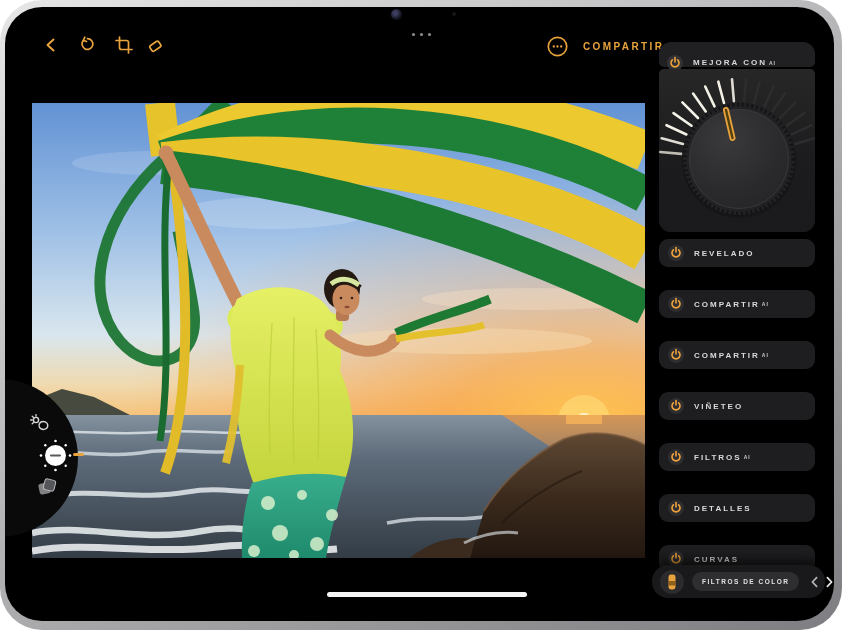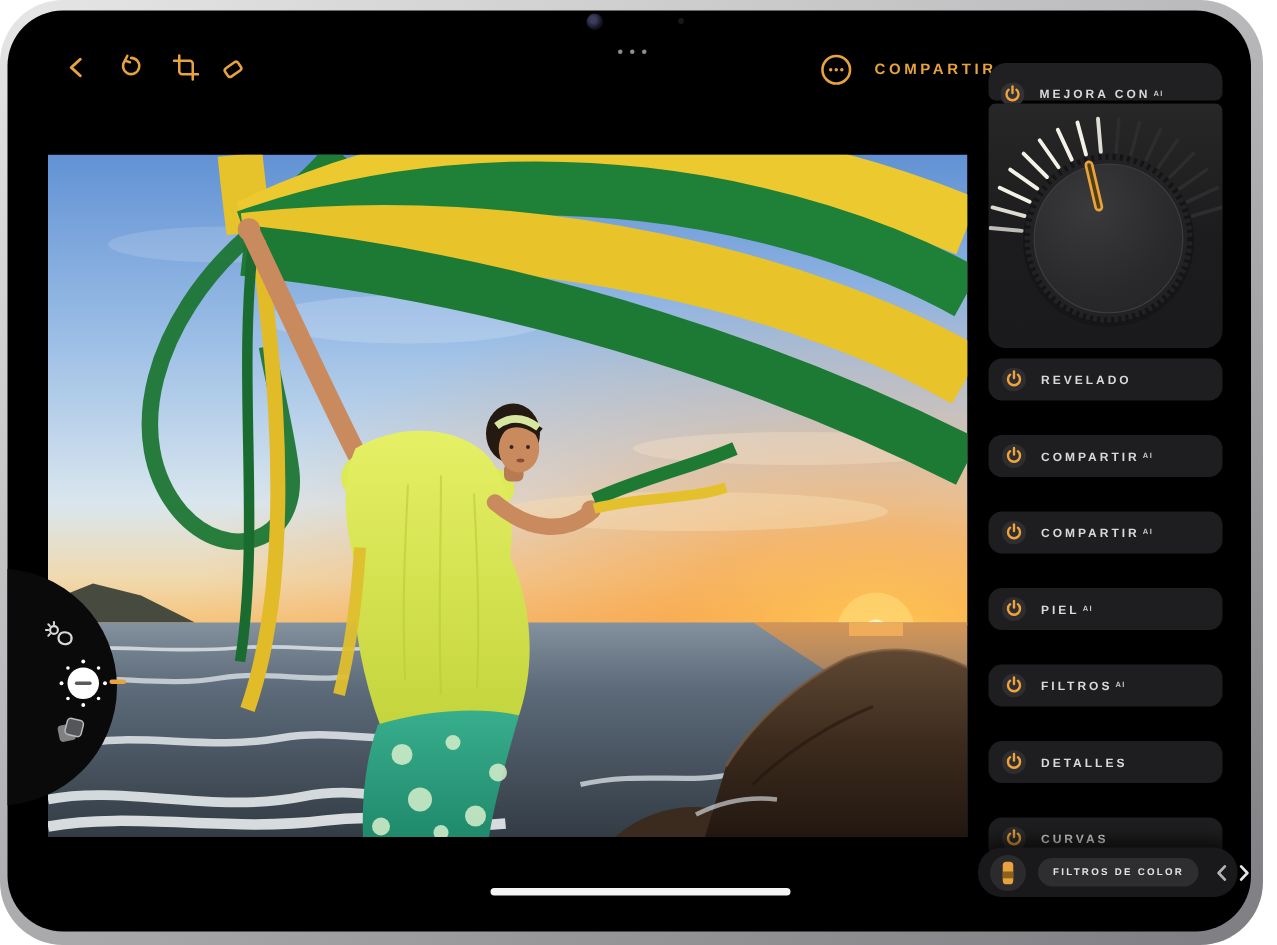--- a/index.html
+++ b/index.html
@@ -358,32 +358,32 @@
       <svg width="16" height="16" viewBox="0 0 16 16">
         <circle cx="8" cy="8" r="8" fill="#2e2e30"></circle>
         <path d="M10.6 4.8 a4 4 0 1 1 -5.2 0" stroke="#F0A33C" stroke-width="1.6" fill="none" stroke-linecap="round"></path>
         <line x1="8" y1="2.6" x2="8" y2="7" stroke="#F0A33C" stroke-width="1.6" stroke-linecap="round"></line>
       </svg>
     </span>
     <span class="adj-label">COMPARTIR</span>
             <sup class="ai">AI</sup>
   </div>
 
-
-  <div class="adj-row">
-    <span class="pwr">
-      <svg width="16" height="16" viewBox="0 0 16 16">
-        <circle cx="8" cy="8" r="8" fill="#2e2e30"></circle>
-        <path d="M10.6 4.8 a4 4 0 1 1 -5.2 0" stroke="#F0A33C" stroke-width="1.6" fill="none" stroke-linecap="round"></path>
-        <line x1="8" y1="2.6" x2="8" y2="7" stroke="#F0A33C" stroke-width="1.6" stroke-linecap="round"></line>
-      </svg>
-    </span>
-    <span class="adj-label">PIEL</span>
-            <sup class="ai">AI</sup>
-  </div>
+  <div class="adj-row">
+    <span class="pwr">
+      <svg width="16" height="16" viewBox="0 0 16 16">
+        <circle cx="8" cy="8" r="8" fill="#2e2e30"></circle>
+        <path d="M10.6 4.8 a4 4 0 1 1 -5.2 0" stroke="#F0A33C" stroke-width="1.6" fill="none" stroke-linecap="round"></path>
+        <line x1="8" y1="2.6" x2="8" y2="7" stroke="#F0A33C" stroke-width="1.6" stroke-linecap="round"></line>
+      </svg>
+    </span>
+    <span class="adj-label">VIÑETEO</span>
+            <sup class="ai"></sup>
+  </div>
+
 
   <div class="adj-row">
     <span class="pwr">
       <svg width="16" height="16" viewBox="0 0 16 16">
         <circle cx="8" cy="8" r="8" fill="#2e2e30"></circle>
         <path d="M10.6 4.8 a4 4 0 1 1 -5.2 0" stroke="#F0A33C" stroke-width="1.6" fill="none" stroke-linecap="round"></path>
         <line x1="8" y1="2.6" x2="8" y2="7" stroke="#F0A33C" stroke-width="1.6" stroke-linecap="round"></line>
       </svg>
     </span>
     <span class="adj-label">FILTROS</span>

